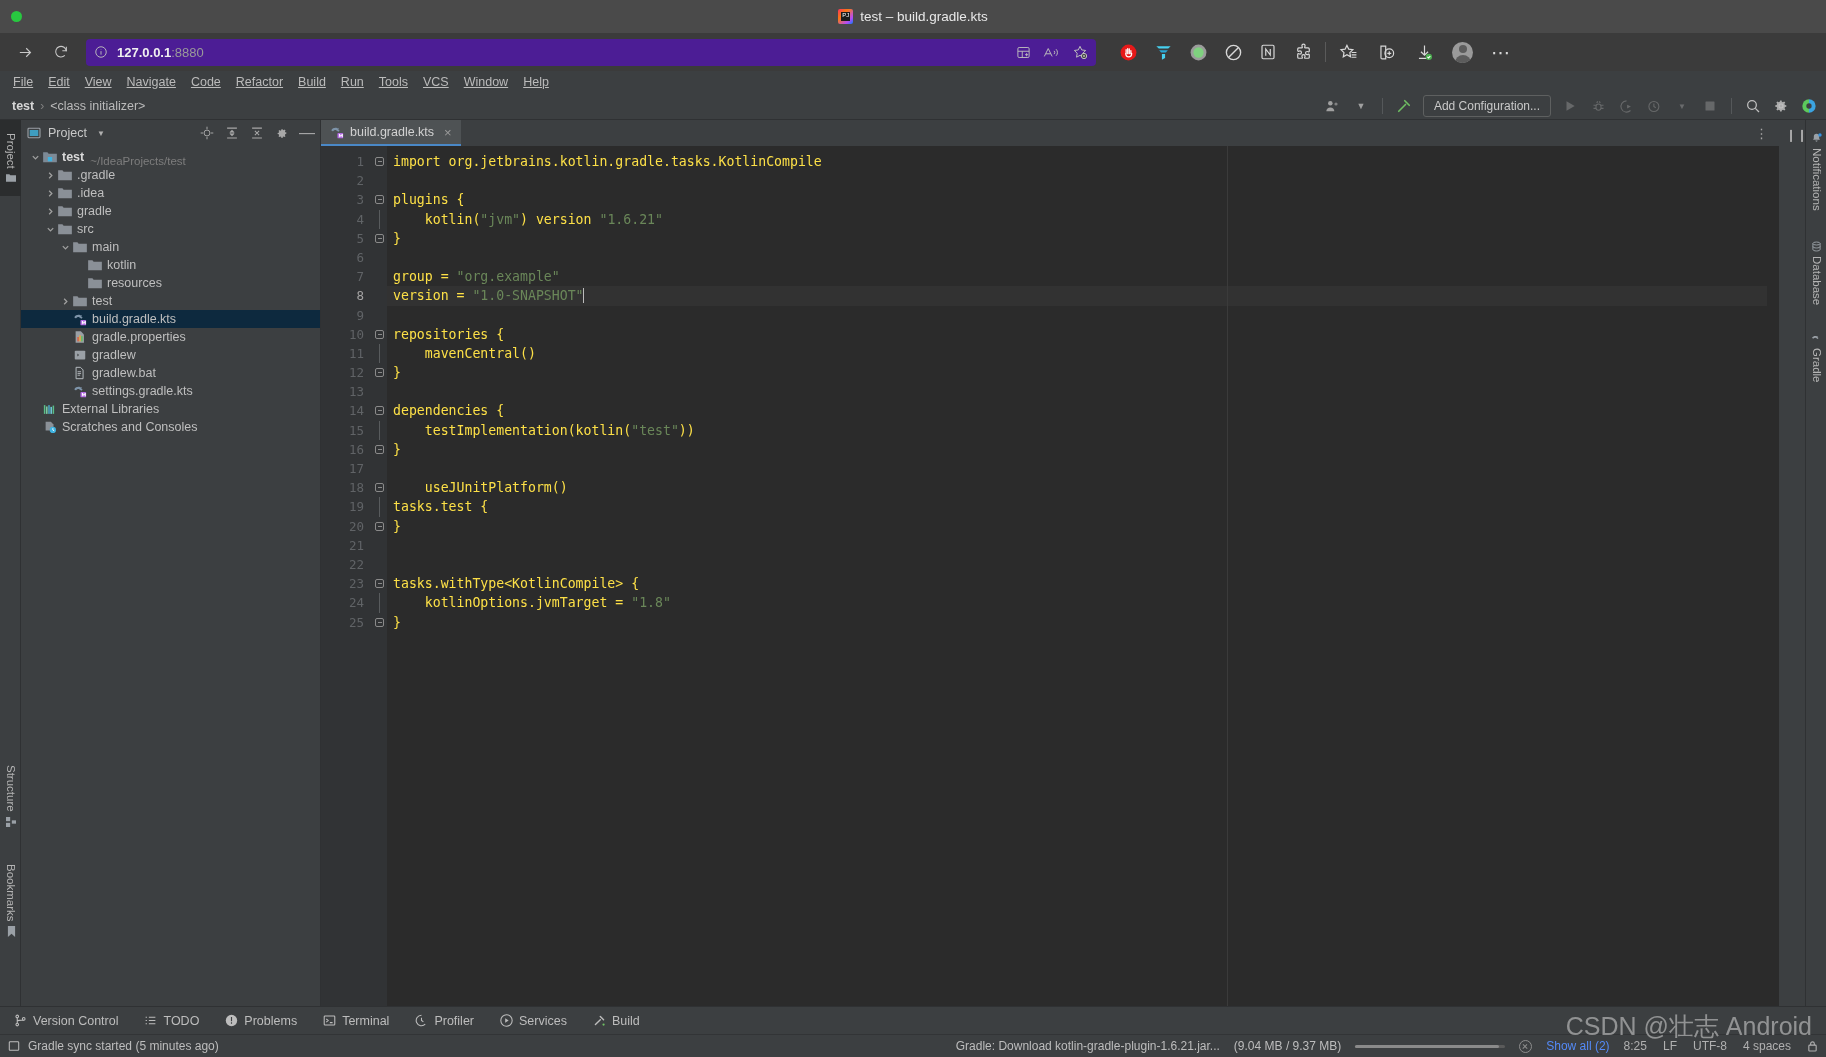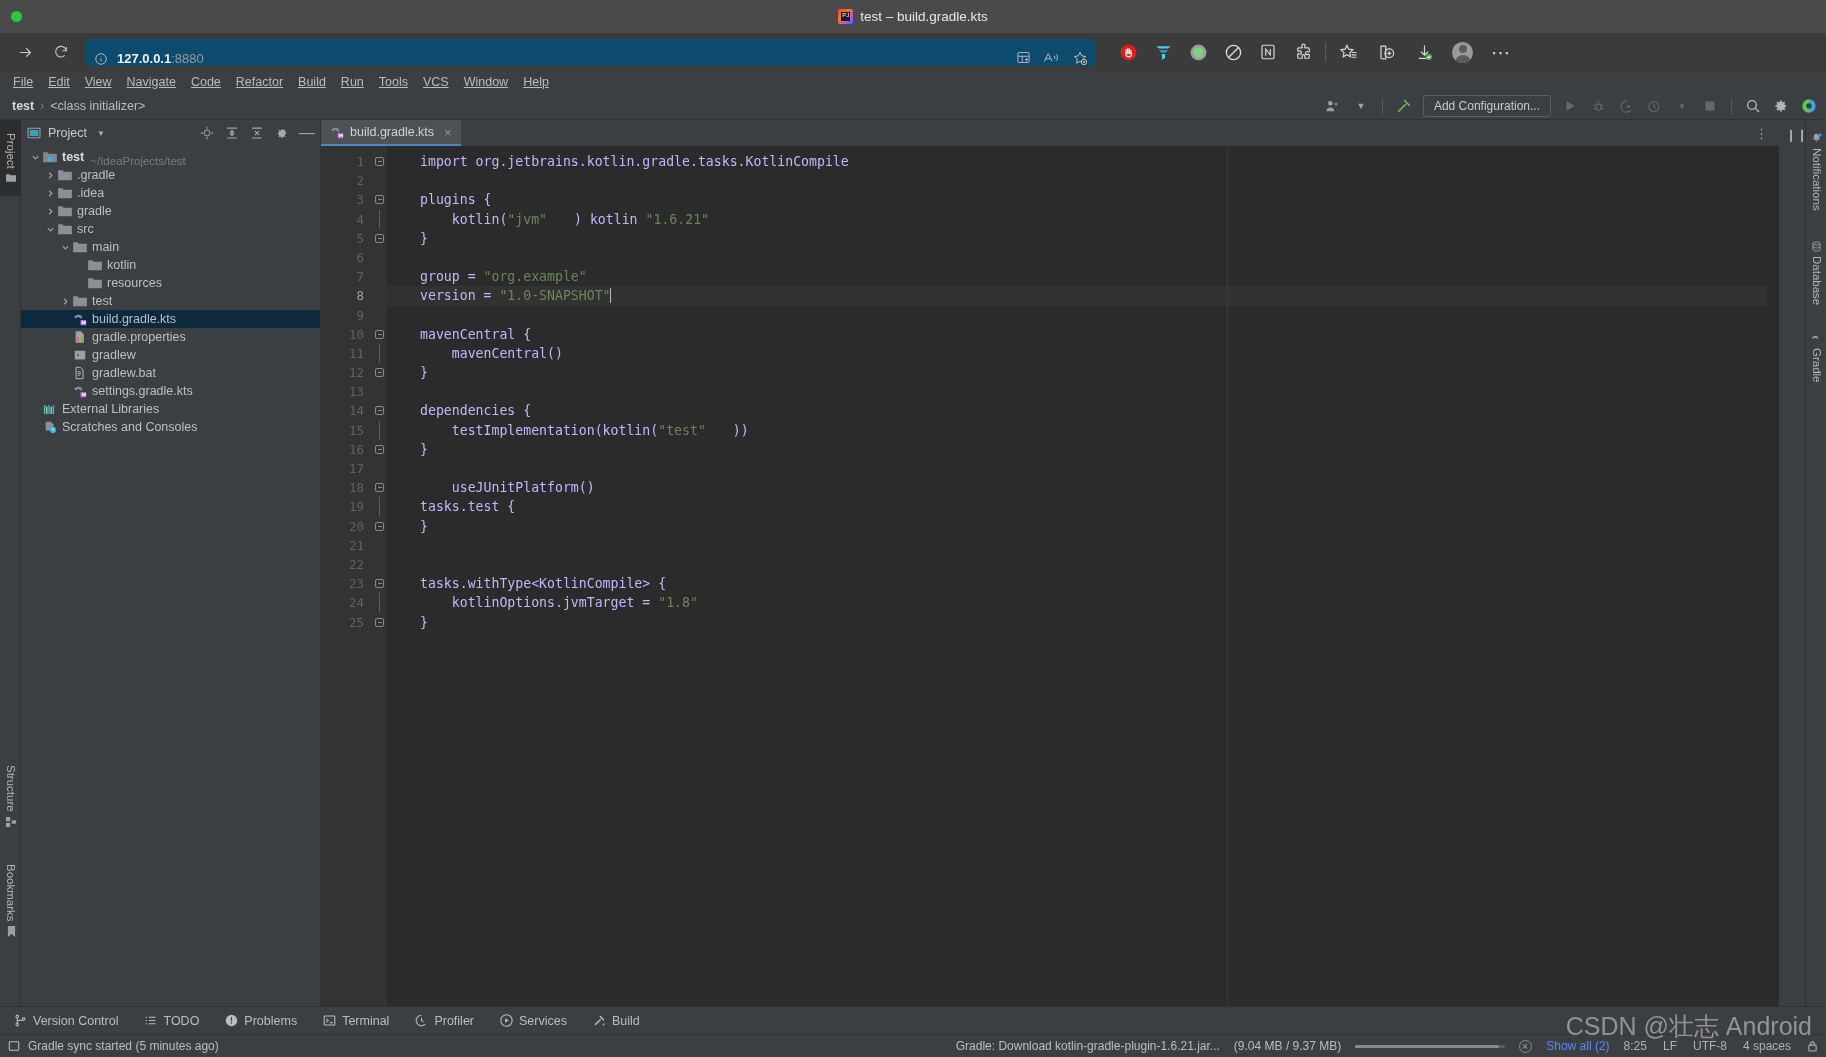--- a/index.html
+++ b/index.html
@@ -39,22 +39,22 @@
 
   .browser-toolbar {
     height: 38px; background: #3b3b3b;
     display: flex; align-items: center; padding: 0 10px; gap: 6px;
   }
   .nav-btn {
     width: 30px; height: 28px; display: flex; align-items: center; justify-content: center;
     color: #c8c8c8; border-radius: 4px; font-size: 16px;
   }
   .addressbar {
-    flex: 0 0 auto; width: 1010px; height: 27px; background: #0c4a6e;
-    border-radius: 4px; display: flex; align-items: flex-end; padding: 0 8px; gap: 9px;
+    flex: 0 0 auto; width: 1010px; height: 27px; background: #4c1d95;
+    border-radius: 4px; display: flex; align-items: center; padding: 0 8px; gap: 9px;
     margin-left: 4px;
   }
   .addr-text { font-size: 13px; color: #9a9a9a; }
   .addr-text b { color: #f0f0f0; font-weight: 700; }
   .addr-icons { margin-left: auto; display: flex; align-items: center; gap: 12px; }
   .addr-ic { color: #bdbdbd; display: flex; align-items: center; }
   .ext-icons { display: flex; align-items: center; gap: 15px; margin-left: 16px; }
   .ext-ic { width: 20px; height: 20px; display: flex; align-items: center; justify-content: center; }
   .vdiv { width: 1px; height: 20px; background: #5a5a5a; margin: 0 6px; }
   .avatar-ic { width: 21px; height: 21px; border-radius: 50%; background: #9a9a9a; position: relative; overflow: hidden; }
@@ -160,21 +160,21 @@
   .fold-mark.end { border-radius: 2px; }
   .fold-line { position: absolute; left: 6px; top: 0; bottom: 0; width: 1px; background: #585b5d; }
   .code {
     flex: 1; position: relative; padding-top: 6px; min-width: 0;
     font-family: "DejaVu Sans Mono", monospace; font-size: 13.2px;
     background: #2b2b2b;
   }
   .code-row { height: 19.2px; line-height: 19.2px; white-space: pre; padding-left: 6px; color: #a9b7c6; }
   .code-row.cur { background: #323232; }
   .s { color: #6a8759; }
-  .plain { color: #c4b5fd; margin-left: 27px; }
+  .plain { color: #fde047; }
   .caret {
     display: inline-block; width: 1px; height: 15px; background: #bbbbbb;
     vertical-align: -3px; margin-left: -1px;
   }
   .right-margin { position: absolute; left: 840px; top: 0; bottom: 0; width: 1px; background: #3b3b3b; }
   .ed-scroll-rail { width: 12px; flex: 0 0 12px; background: #2b2b2b; }
 
   .right-rail {
     width: 21px; flex: 0 0 21px; background: #3c3f41; border-left: 1px solid #2f3133;
     position: relative;
@@ -801,27 +801,27 @@
           </div>
           <div class="fold-row">
             <span class="fold-mark end"></span>
           </div>
         </div>
       <div class="code">
         <div class="right-margin"></div>
       <div class="code-row"><span class="plain">import org.jetbrains.kotlin.gradle.tasks.KotlinCompile</span></div>
           <div class="code-row"></div>
           <div class="code-row"><span class="plain">plugins {</span></div>
-          <div class="code-row"><span class="plain">    kotlin(</span><span class="s">"jvm"</span><span class="plain">) kotlin </span><span class="s">"1.6.21"</span></div>
+          <div class="code-row"><span class="plain">    kotlin(</span><span class="s">"jvm"</span><span class="plain">) version </span><span class="s">"1.6.21"</span></div>
           <div class="code-row"><span class="plain">}</span></div>
           <div class="code-row"></div>
           <div class="code-row"><span class="plain">group = </span><span class="s">"org.example"</span></div>
           <div class="code-row cur"><span class="plain">version = </span><span class="s">"1.0-SNAPSHOT"</span><span class="caret"></span></div>
           <div class="code-row"></div>
-          <div class="code-row"><span class="plain">mavenCentral {</span></div>
+          <div class="code-row"><span class="plain">repositories {</span></div>
           <div class="code-row"><span class="plain">    mavenCentral()</span></div>
           <div class="code-row"><span class="plain">}</span></div>
           <div class="code-row"></div>
           <div class="code-row"><span class="plain">dependencies {</span></div>
           <div class="code-row"><span class="plain">    testImplementation(kotlin(</span><span class="s">"test"</span><span class="plain">))</span></div>
           <div class="code-row"><span class="plain">}</span></div>
           <div class="code-row"></div>
           <div class="code-row"><span class="plain">    useJUnitPlatform()</span></div>
           <div class="code-row"><span class="plain">tasks.test {</span></div>
           <div class="code-row"><span class="plain">}</span></div>

